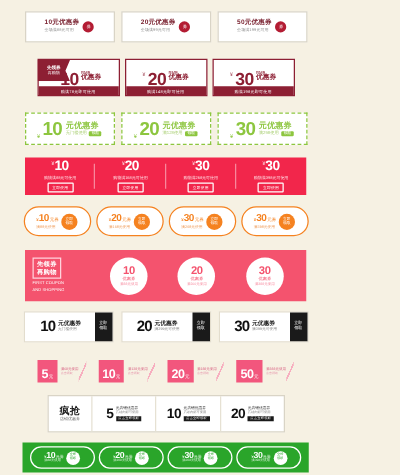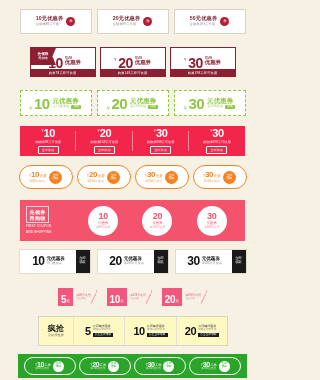--- a/index.html
+++ b/index.html
@@ -172,21 +172,21 @@
   }
   .c8 .right .l1{font-size:2.8px;color:#d85f80;}
   .c8 .right .l2{font-size:2.4px;color:#e79aae;}
   .c8 .slash{
     width:6px;background:linear-gradient(115deg,transparent 46%,#f7aebf 46%,#f7aebf 56%,transparent 56%);
   }
 
   
   .r9{
     position:absolute;left:38px;top:316px;width:190px;height:30px;
-    background:#fef9c3;border:1px solid #d9d4c6;box-sizing:border-box;
+    background:#ffffff;border:1px solid #d9d4c6;box-sizing:border-box;
     display:flex;align-items:stretch;
   }
   .r9 .head{
     width:34px;display:flex;flex-direction:column;align-items:center;justify-content:center;
     line-height:1.2;border-right:1px solid #e6e1d3;
   }
   .r9 .head .big{font-size:8px;font-weight:bold;color:#1a1a1a;letter-spacing:.3px;}
   .r9 .head .sm{font-size:3.2px;color:#6b6b6b;margin-top:1px;}
   .c9{
     flex:1;display:flex;align-items:center;justify-content:center;gap:2px;
@@ -521,20 +521,31 @@
       <div class="pinkbox">
         <span class="amt">20</span>
         <span class="u">元</span>
       </div>
       <div class="right">
         <span class="l1">满188元使用</span>
         <span class="l2">点击领取</span>
       </div>
       <div class="slash"></div>
     </div>
+    <div class="c8">
+      <div class="pinkbox">
+        <span class="amt">50</span>
+        <span class="u">元</span>
+      </div>
+      <div class="right">
+        <span class="l1">满388元使用</span>
+        <span class="l2">点击领取</span>
+      </div>
+      <div class="slash"></div>
+    </div>
   </div>
 
   <div class="r9">
     <div class="head">
       <span class="big">疯抢</span>
       <span class="sm">店铺优惠券</span>
     </div>
     <div class="c9">
       <span class="amt">5</span>
       <span class="rt">

